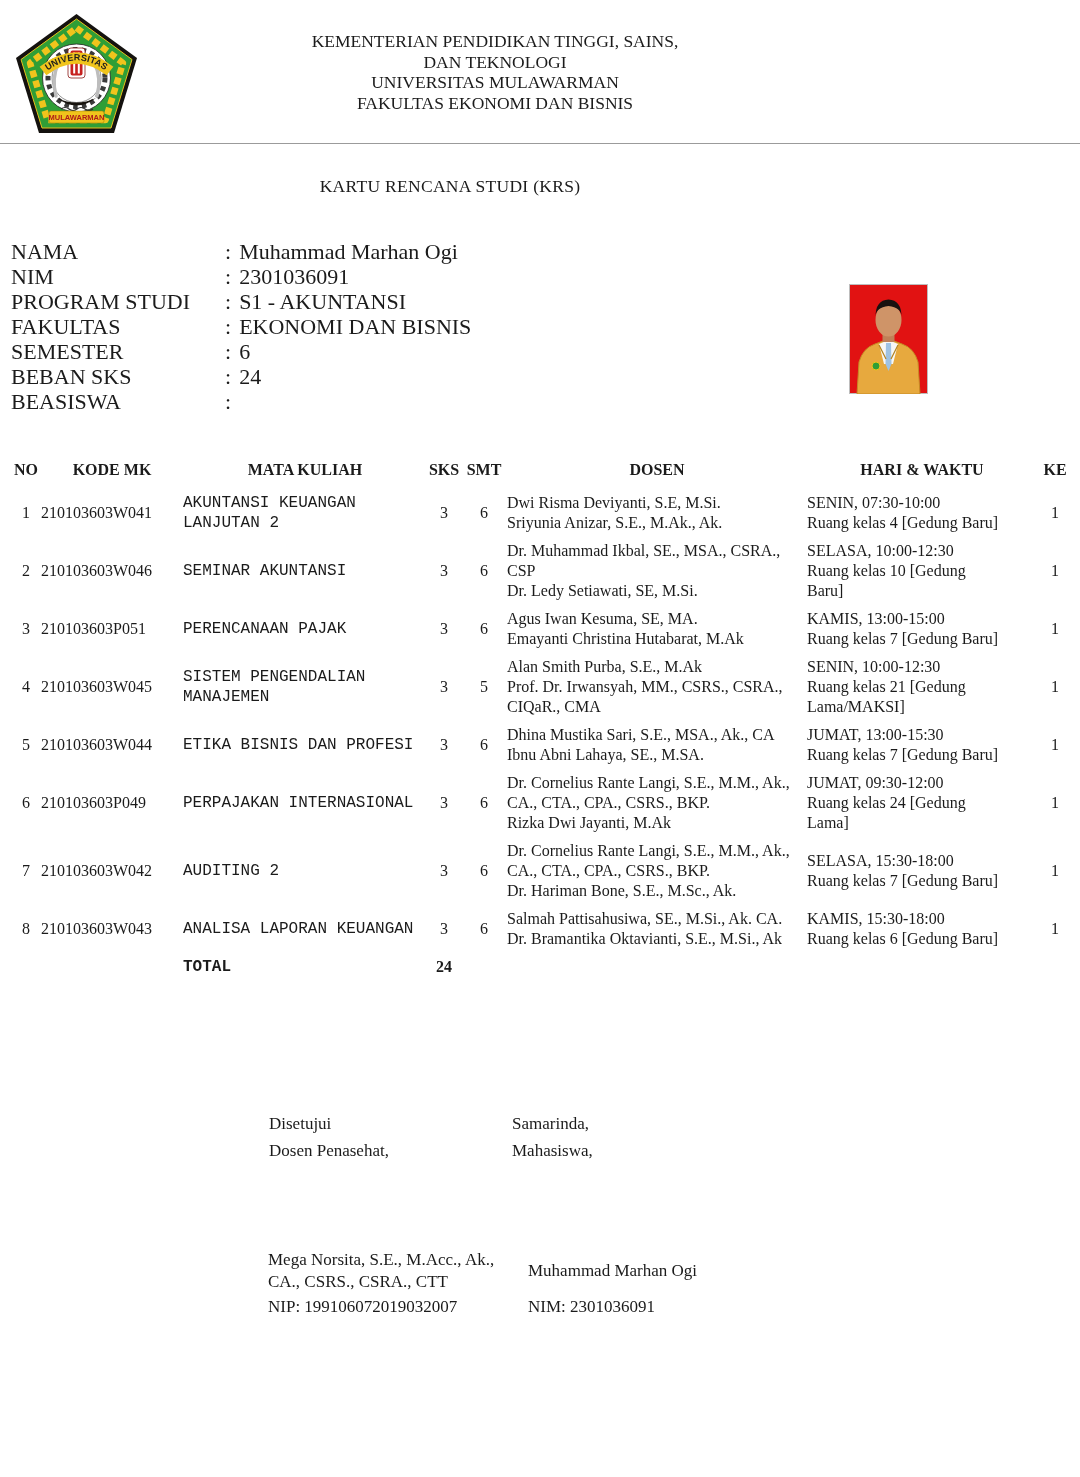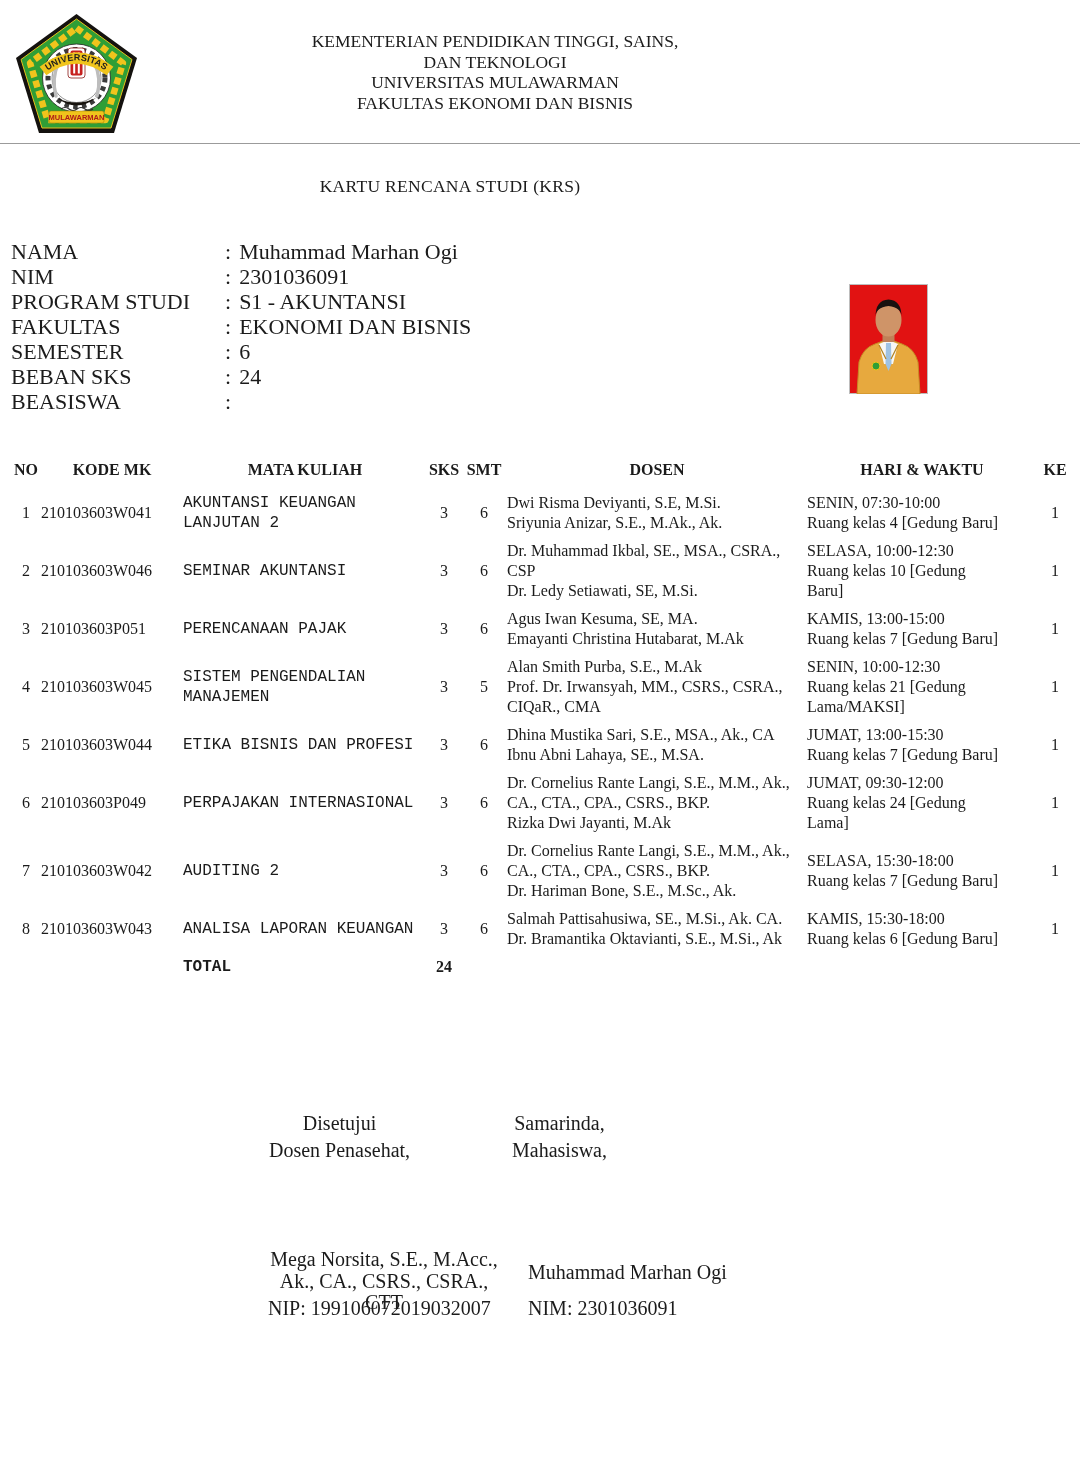--- a/index.html
+++ b/index.html
@@ -26,21 +26,21 @@
   table.krs td { vertical-align:middle; padding:4px 0; line-height:20px; }
   .c-no   { text-align:center; }
   .c-kode { text-align:left; }
   .c-mk   { text-align:left; padding-right:8px !important;font-family:Liberation Mono, monospace; }
   .c-sks  { text-align:center; }
   .c-smt  { text-align:center; }
   .c-dosen{ text-align:left; padding-right:10px !important; }
   .c-hari { text-align:left; padding-right:38px !important; }
   .c-ke   { text-align:center; }
   tfoot td { font-weight:bold; padding-top:12px; }
-  .sig { position:absolute; font-size:20px;text-align:center; }
+  .sig { position:absolute; font-size:17px; }
   .sig-head { line-height:27px; }
   #sig-left-head  { left:269px; top:1110px; }
   #sig-right-head { left:512px; top:1110px; }
   #sig-left-name  { left:268px; top:1249px; width:232px; line-height:21.5px; }
   #sig-right-name { left:528px; top:1261px; }
   #sig-left-id    { left:268px; top:1297px; }
   #sig-right-id   { left:528px; top:1297px; }
 </style>
 </head>
 <body>

